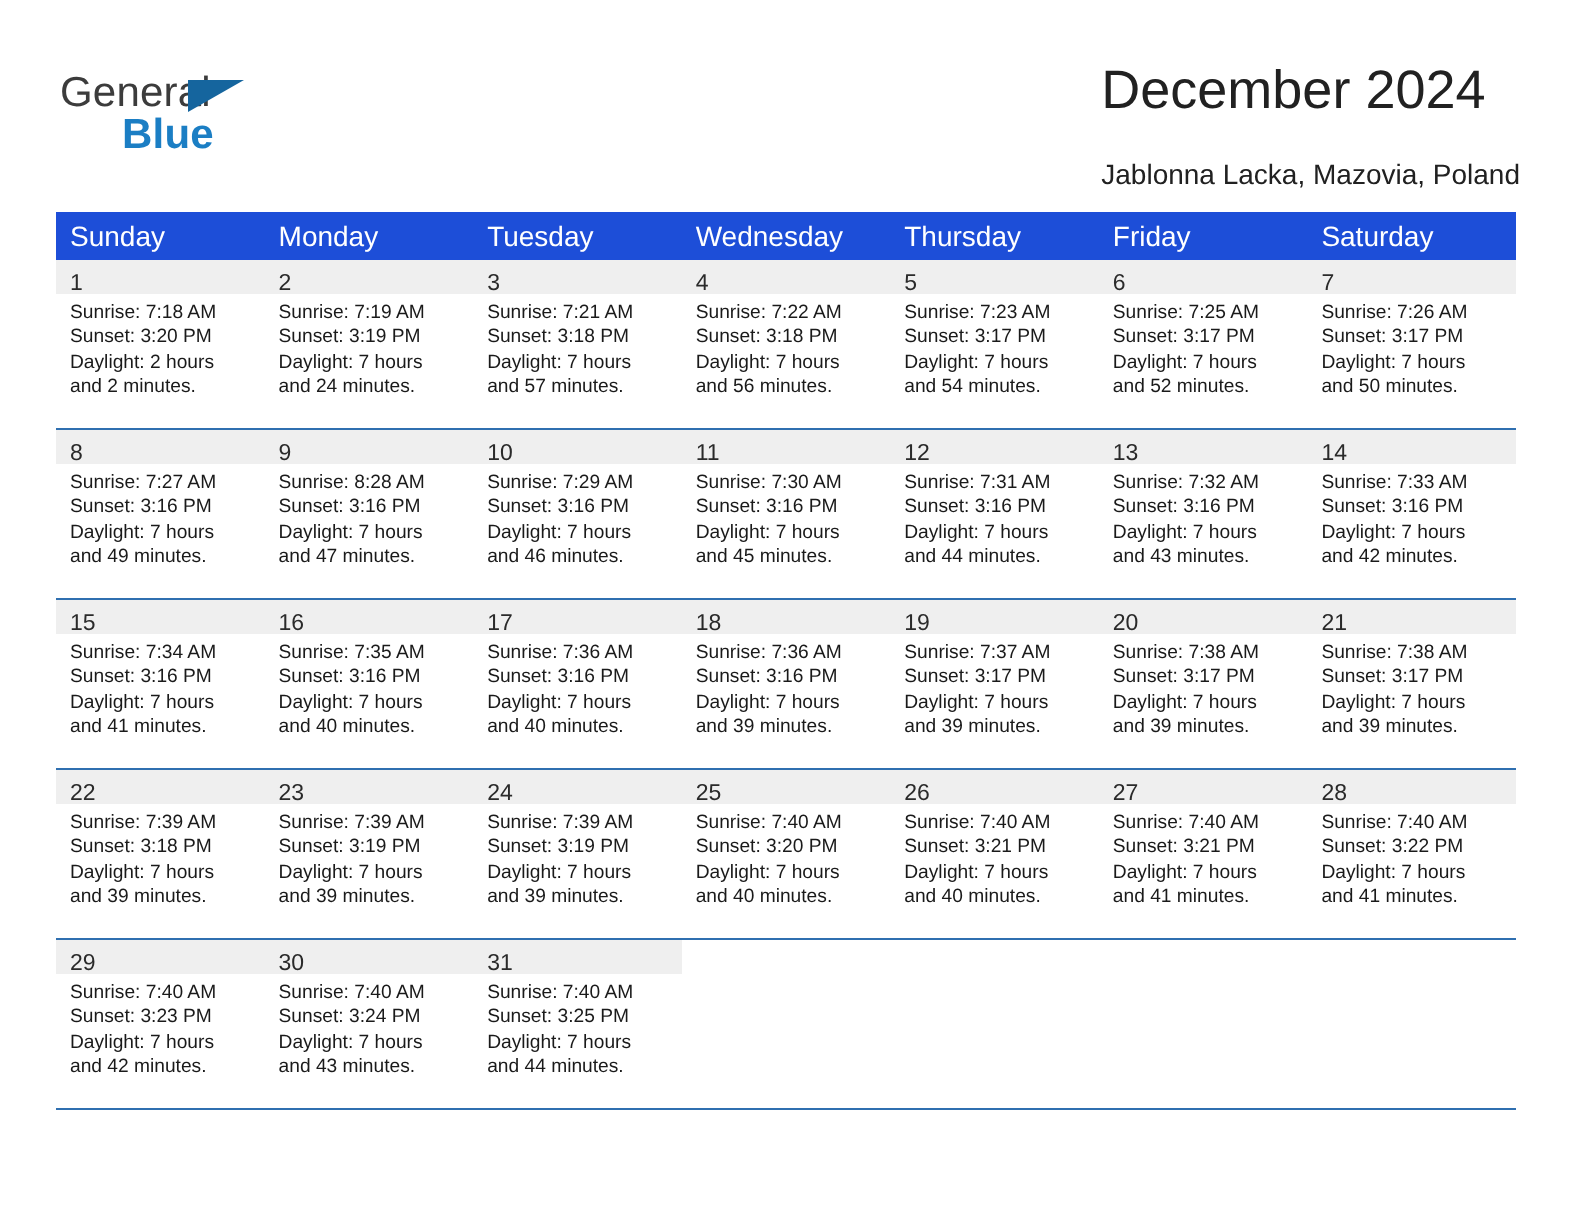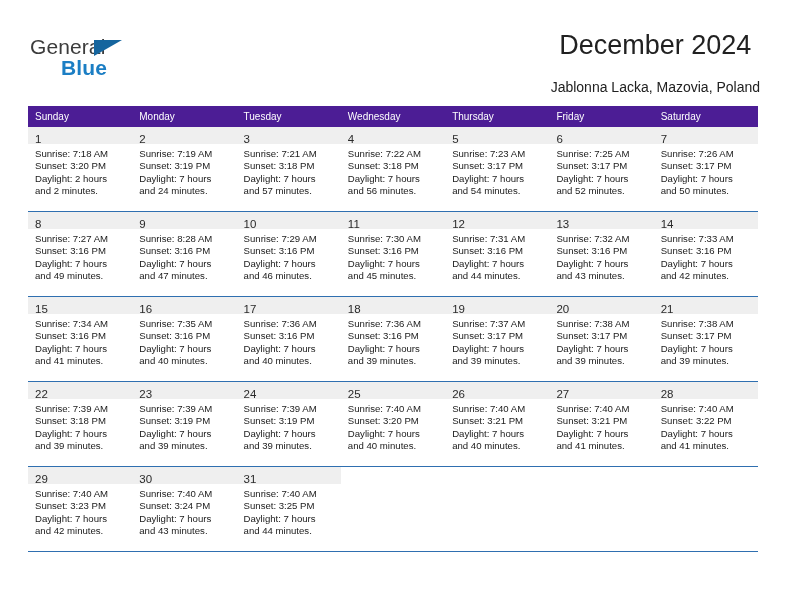--- a/index.html
+++ b/index.html
@@ -64,21 +64,21 @@
     width: 0;
     height: 0;
     border-left: 28px solid #15659e;
     border-bottom: 16px solid transparent;
   }
 
   .title-block {
     position: absolute;
     right: 0;
     top: 0;
-    text-align: center;
+    text-align: left;
   }
   .month-title {
     font-size: 27px;
     color: #212121;
     line-height: 34px;
     white-space: nowrap;
   }
   .location-title {
     font-size: 14px;
     color: #212121;
@@ -90,23 +90,23 @@
   
   .calendar {
     position: absolute;
     left: 28px;
     top: 106px;
     width: 730px;
     border-collapse: collapse;
     table-layout: fixed;
   }
   .calendar th {
-    background: #4c1d95;
+    background: #1d4ed8;
     color: #ffffff;
-    font-size: 10px;
+    font-size: 14px;
     font-weight: normal;
     text-align: left;
     padding: 4px 0 4px 7px;
     height: 13px;
     border: none;
   }
   .calendar td {
     vertical-align: top;
     padding: 0;
     border: none;

